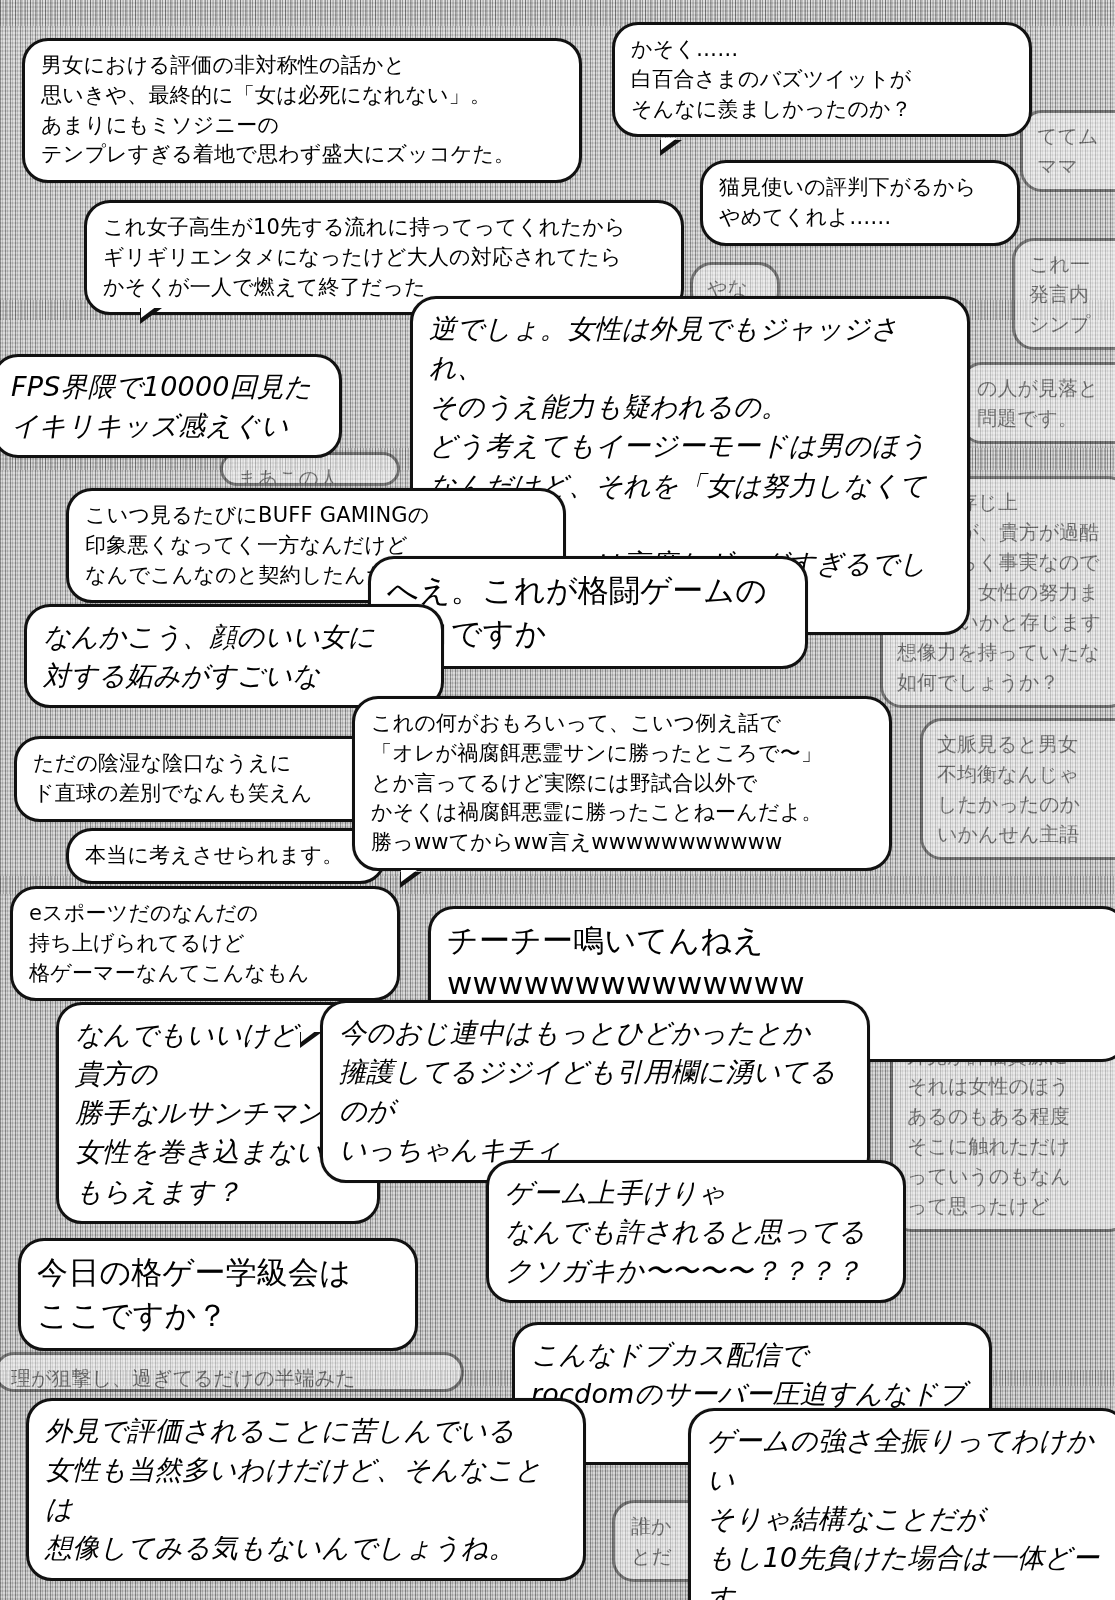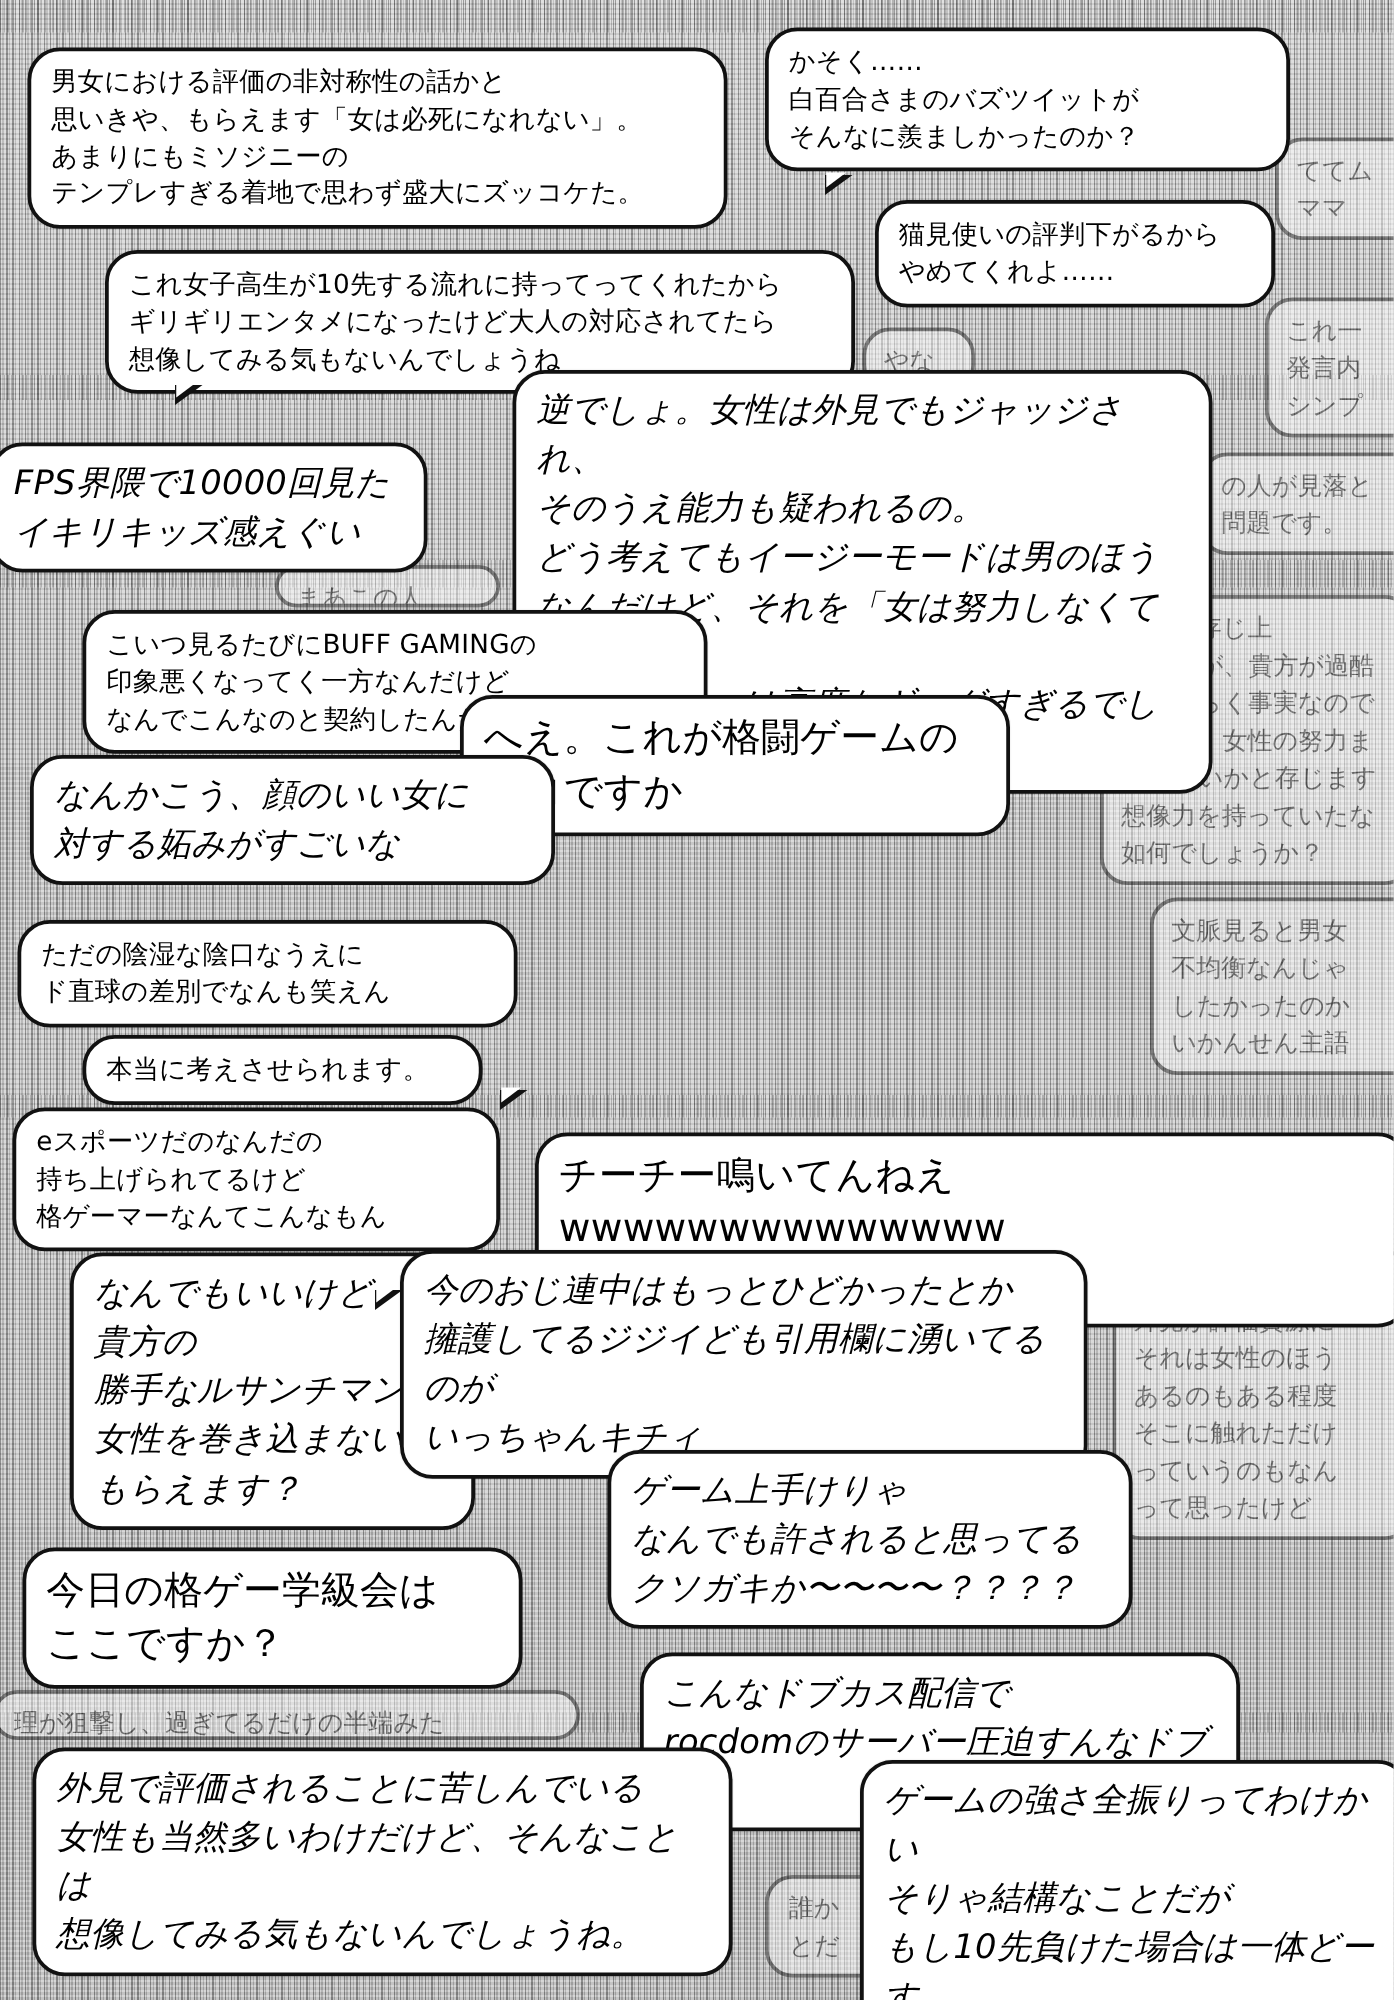--- a/index.html
+++ b/index.html
@@ -96,34 +96,34 @@
 それは女性のほう
 あるのもある程度
 そこに触れただけ
 っていうのもなん
 って思ったけど</div>
   <div class="bgtext faint" style="left:-6px;top:1352px;width:470px;height:40px;">理が狙撃し、過ぎてるだけの半端みた</div>
   <div class="bgtext faint" style="left:612px;top:1500px;width:110px;padding-left:16px;">誰か
 とだ</div>
 
   <div class="bubble" style="left:22px;top:38px;width:560px;">男女における評価の非対称性の話かと
-思いきや、もらえます「女は必死になれない」。
+思いきや、最終的に「女は必死になれない」。
 あまりにもミソジニーの
 テンプレすぎる着地で思わず盛大にズッコケた。</div>
   <div class="bubble" style="left:612px;top:22px;width:420px;">かそく……
 白百合さまのバズツイットが
 そんなに羨ましかったのか？</div>
   <div class="tail dl" style="left:660px;top:140px;"></div>
 
   <div class="bubble" style="left:700px;top:160px;width:320px;">猫見使いの評判下がるから
 やめてくれよ……</div>
 
   <div class="bubble" style="left:84px;top:200px;width:600px;">これ女子高生が10先する流れに持ってってくれたから
 ギリギリエンタメになったけど大人の対応されてたら
-想像してみる気もないんでしょうね</div>
+かそくが一人で燃えて終了だった</div>
   <div class="tail dl" style="left:140px;top:308px;"></div>
 
   <div class="bubble big" style="left:-8px;top:354px;width:350px;">FPS界隈で10000回見た
 イキリキッズ感えぐい</div>
 
   <div class="bubble big" style="left:410px;top:296px;width:560px;">逆でしょ。女性は外見でもジャッジされ、
 そのうえ能力も疑われるの。
 どう考えてもイージーモードは男のほう
 なんだけど、それを「女は努力しなくても
 評価される」は高度なギャグすぎるでしょ</div>
@@ -138,20 +138,25 @@
   <div class="tail dl" style="left:404px;top:662px;"></div>
 
   <div class="bubble big" style="left:24px;top:604px;width:420px;">なんかこう、顔のいい女に
 対する妬みがすごいな</div>
 
   <div class="bubble" style="left:66px;top:828px;width:320px;">本当に考えさせられます。</div>
 
   <div class="bubble" style="left:14px;top:736px;width:400px;">ただの陰湿な陰口なうえに
 ド直球の差別でなんも笑えん</div>
 
+  <div class="bubble" style="left:352px;top:696px;width:540px;">これの何がおもろいって、こいつ例え話で
+「オレが禍腐餌悪霊サンに勝ったところで〜」
+とか言ってるけど実際には野試合以外で
+かそくは禍腐餌悪霊に勝ったことねーんだよ。
+勝っwwてからww言えwwwwwwwwwww</div>
   <div class="tail dl" style="left:400px;top:872px;"></div>
 
   <div class="bubble" style="left:10px;top:886px;width:390px;">eスポーツだのなんだの
 持ち上げられてるけど
 格ゲーマーなんてこんなもん</div>
 
   <div class="bubble huge" style="left:428px;top:906px;width:700px;">チーチー鳴いてんねえwwwwwwwwwwwwww
 wwwwwww</div>
 
   <div class="bubble big" style="left:40px;top:1002px;width:324px;margin-left:16px;">なんでもいいけど

